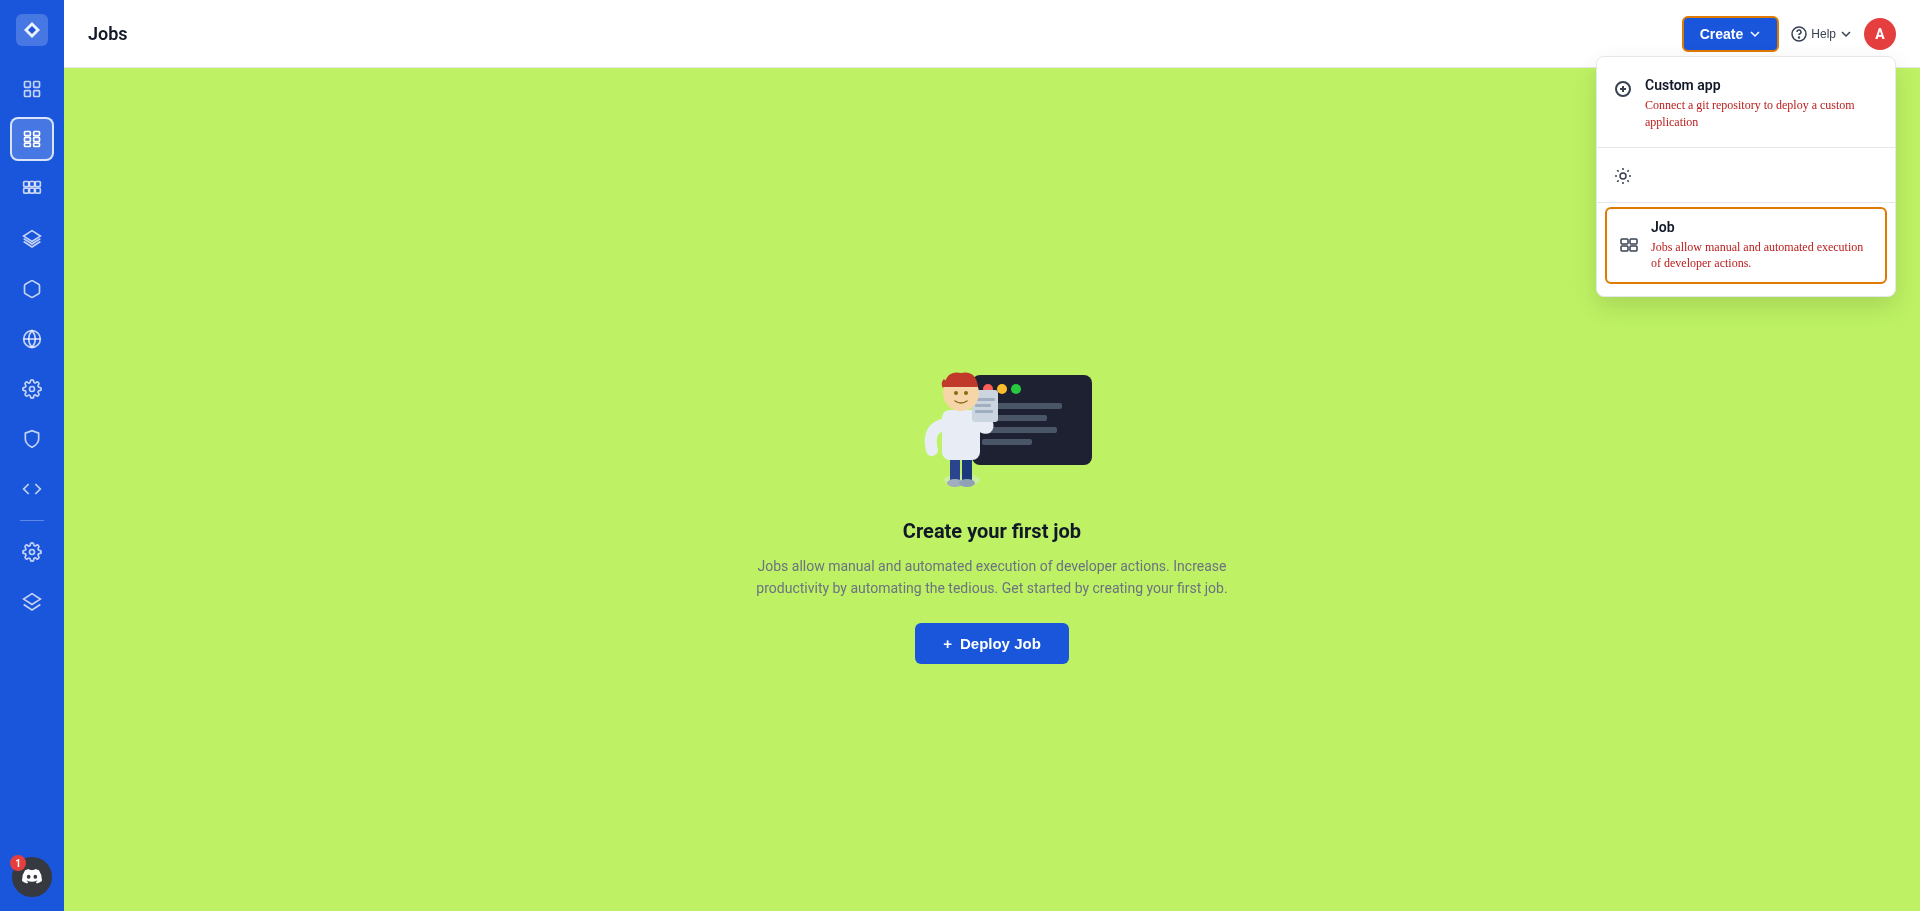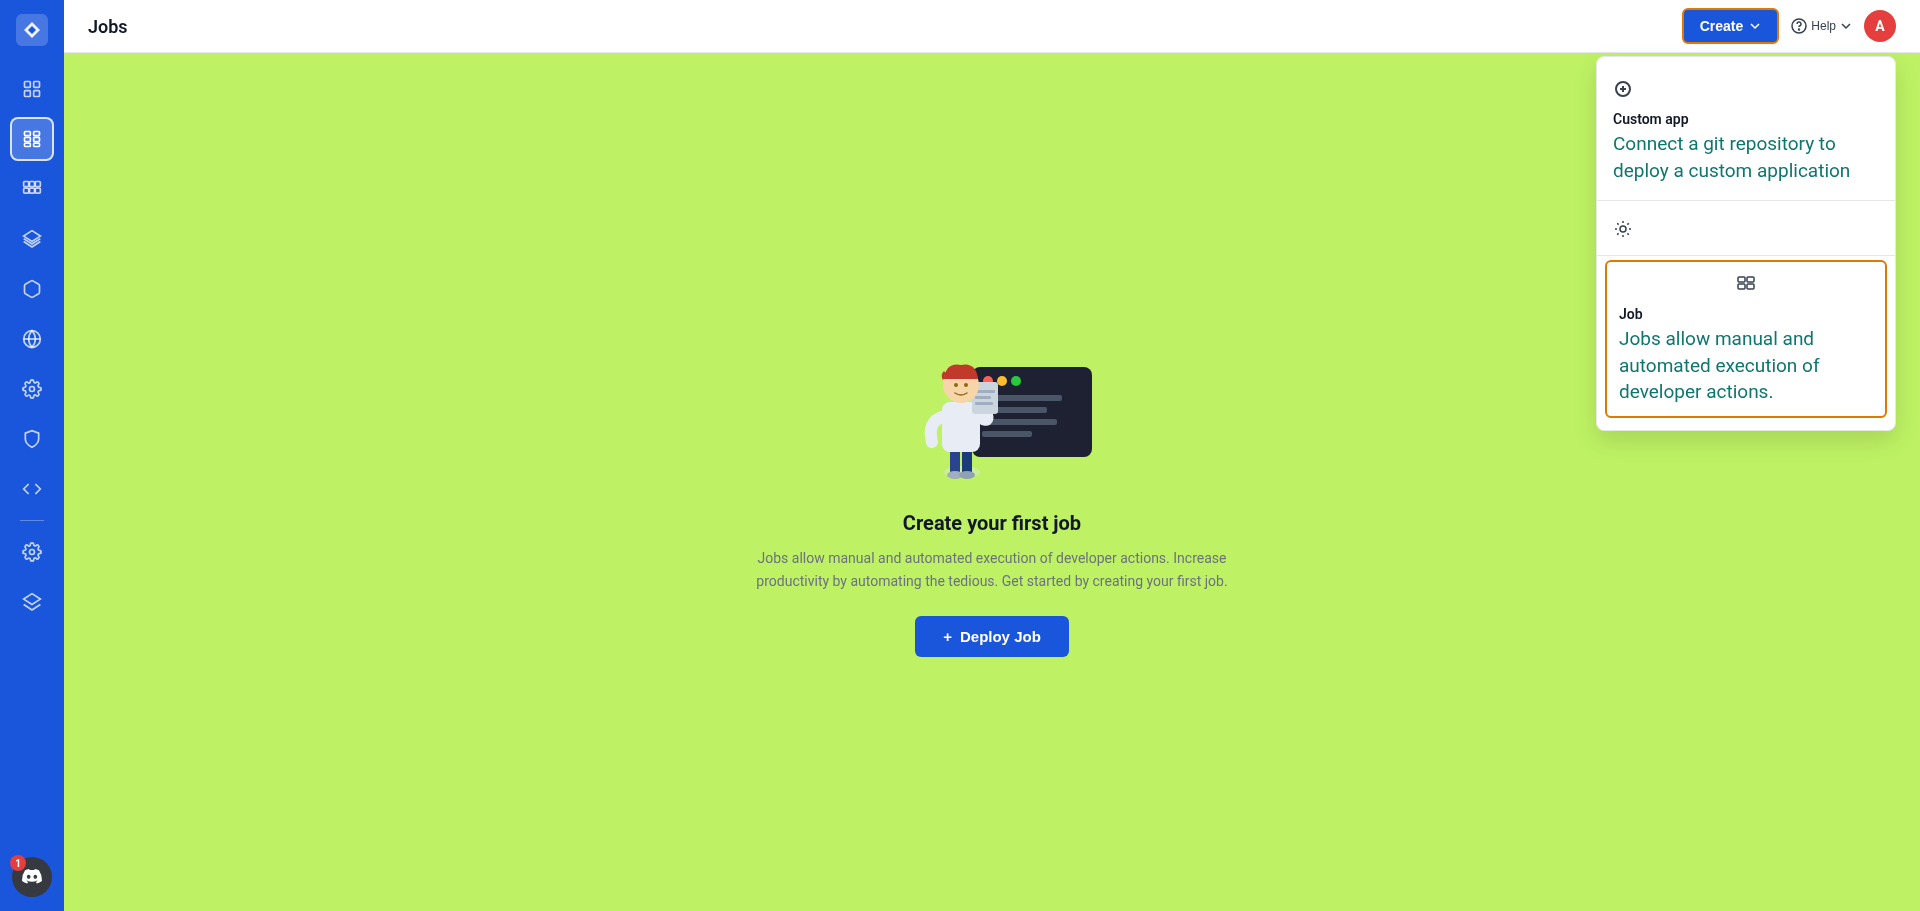--- a/index.html
+++ b/index.html
@@ -91,21 +91,21 @@
     
     .main {
       flex: 1;
       display: flex;
       flex-direction: column;
       background: #fff;
     }
 
     
     .header {
-      height: 53px;
+      height: 68px;
       border-bottom: 1px solid #e5e7eb;
       display: flex;
       align-items: center;
       justify-content: space-between;
       padding: 0 24px;
       background: #fff;
     }
     .header-title {
       font-size: 18px;
       font-weight: 600;
@@ -211,21 +211,20 @@
       width: 300px;
       z-index: 1000;
       padding: 8px 0;
     }
     .dropdown-item {
       padding: 12px 16px;
       cursor: pointer;
       display: flex;
       align-items: flex-start;
       gap: 12px;
-      flex-direction: column;
     }
     .dropdown-item.highlighted {
       border: 2px solid #e07900;
       border-radius: 6px;
       margin: 4px 8px;
       padding: 10px 12px;
       align-items: center;
     }
     .dropdown-item-icon {
       width: 20px;
@@ -238,23 +237,24 @@
       margin-top: 2px;
     }
     .dropdown-item-content {}
     .dropdown-item-title {
       font-size: 14px;
       font-weight: 600;
       color: #111827;
       margin-bottom: 4px;
     }
     .dropdown-item-desc {
-      font-size: 19px;
-      color: #0f766e;
+      font-size: 12px;
+      color: #b91c1c;
       line-height: 1.4;
+      font-family: Liberation Serif, serif;
     }
     .dropdown-divider {
       height: 1px;
       background: #e5e7eb;
       margin: 4px 0;
     }
   </style>
 </head>
 <body>
 

